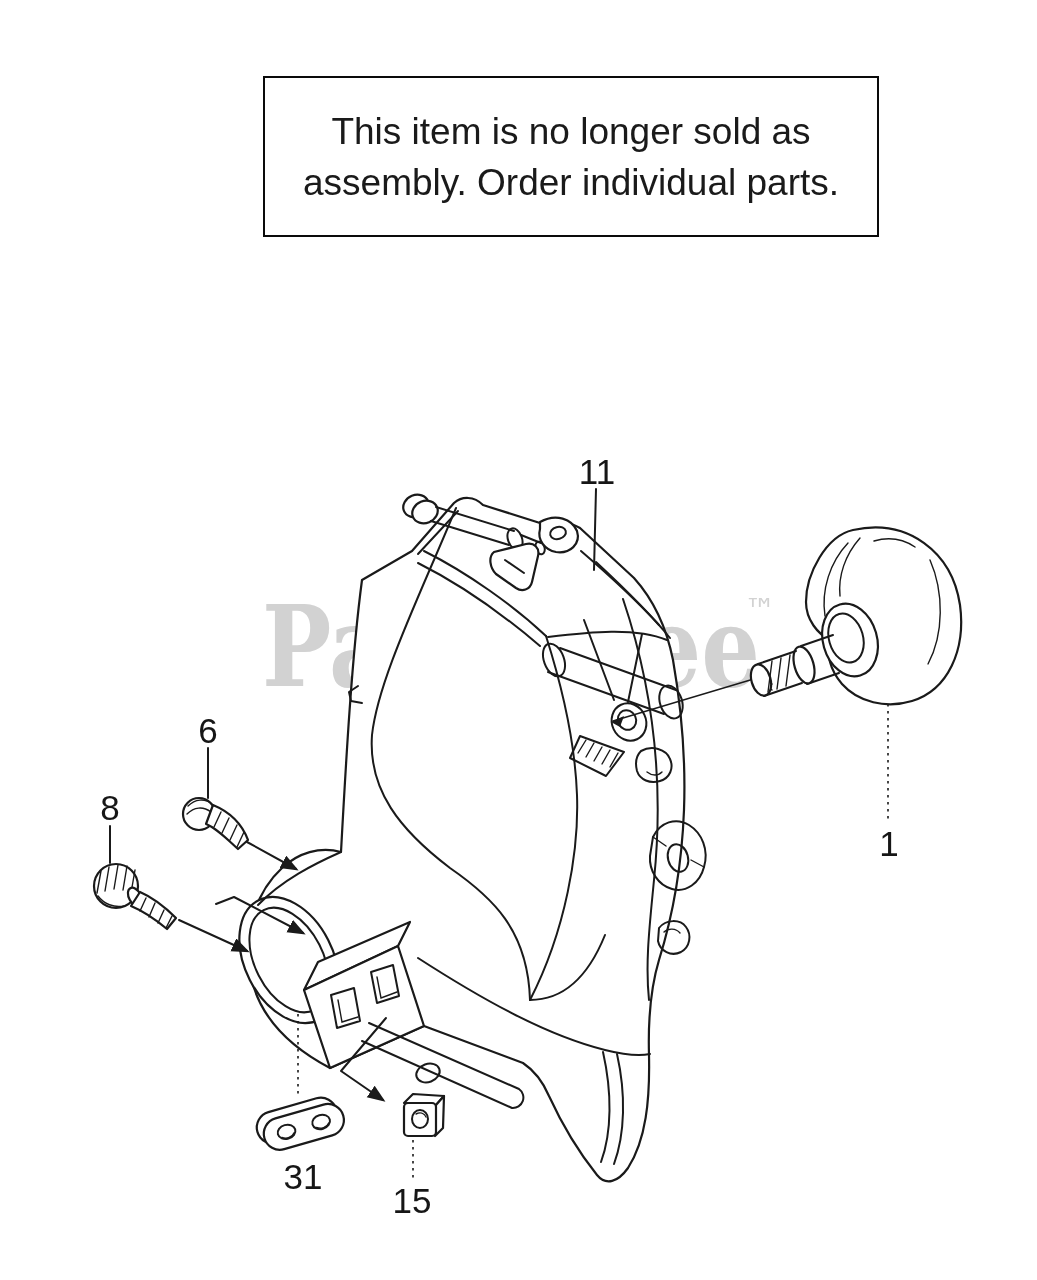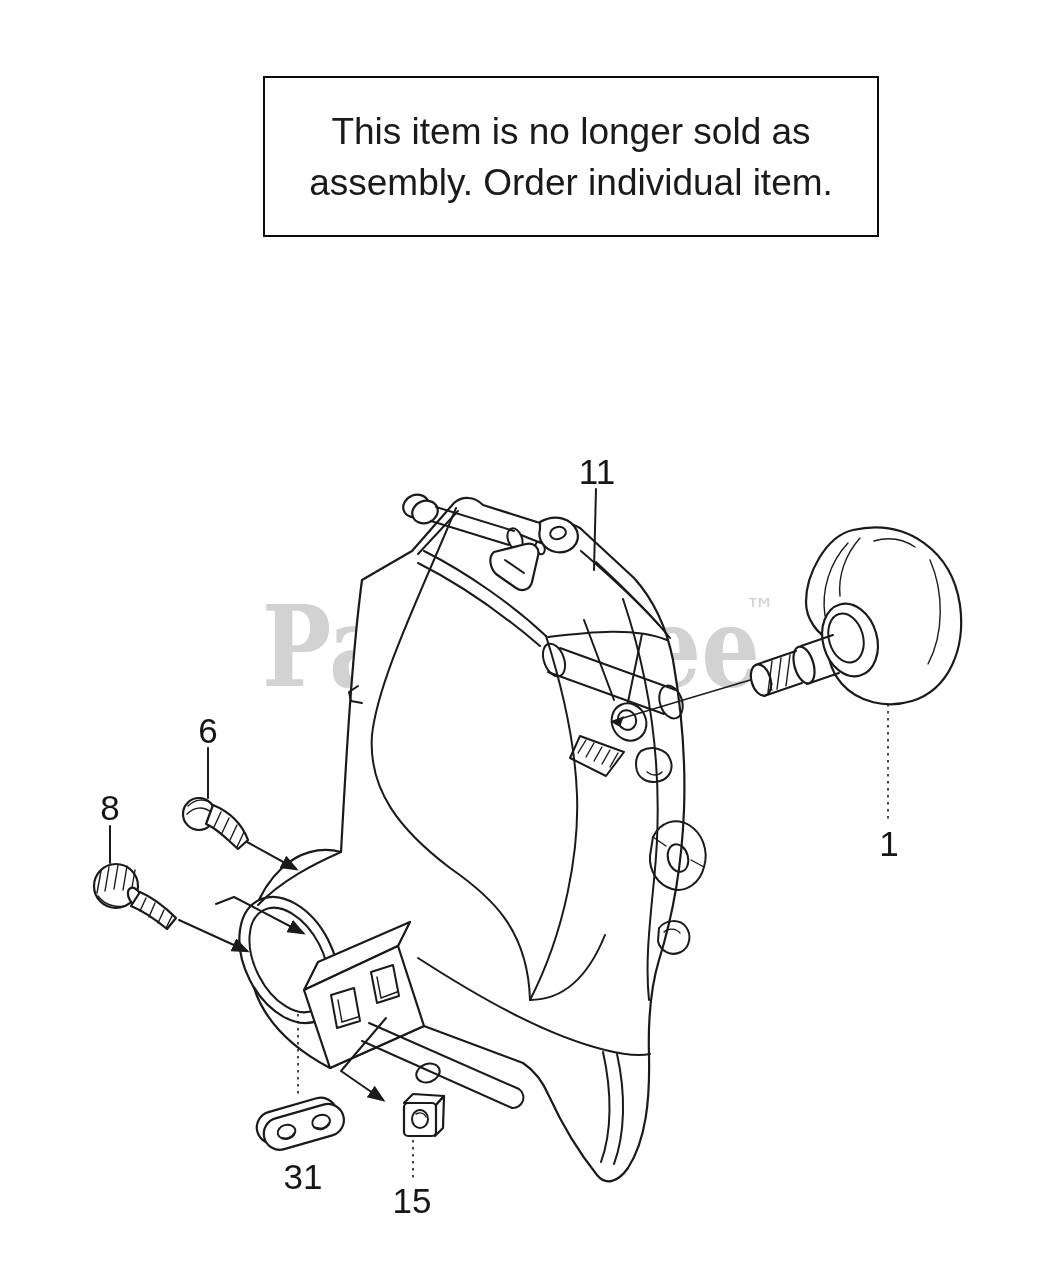--- a/index.html
+++ b/index.html
@@ -18,21 +18,21 @@
   .wm{font-family:"DejaVu Serif","Liberation Serif",serif;font-weight:bold;}
   .wm-tm{font-family:"DejaVu Sans","Liberation Sans",sans-serif;}
 </style>
 </head>
 <body>
 
 <div class="page">
 
   <div class="notice-box">
     <div class="notice-line">This item is no longer sold as</div>
-    <div class="notice-line">assembly. Order individual item.</div>
+    <div class="notice-line">assembly. Order individual parts.</div>
   </div>
 
   <svg class="diagram-svg" width="1037" height="1280" viewBox="0 0 1037 1280">
     <defs>
       <marker id="arw" markerWidth="9" markerHeight="8" refX="7.5" refY="3.5" orient="auto">
         <path d="M0,0 L9,3.5 L0,7 Z" fill="#1a1a1a"></path>
       </marker>
     </defs>
 
     <text class="wm" x="262" y="686" font-size="112" textLength="498" lengthAdjust="spacingAndGlyphs" fill="#d2d2d2">PartsTree</text>

